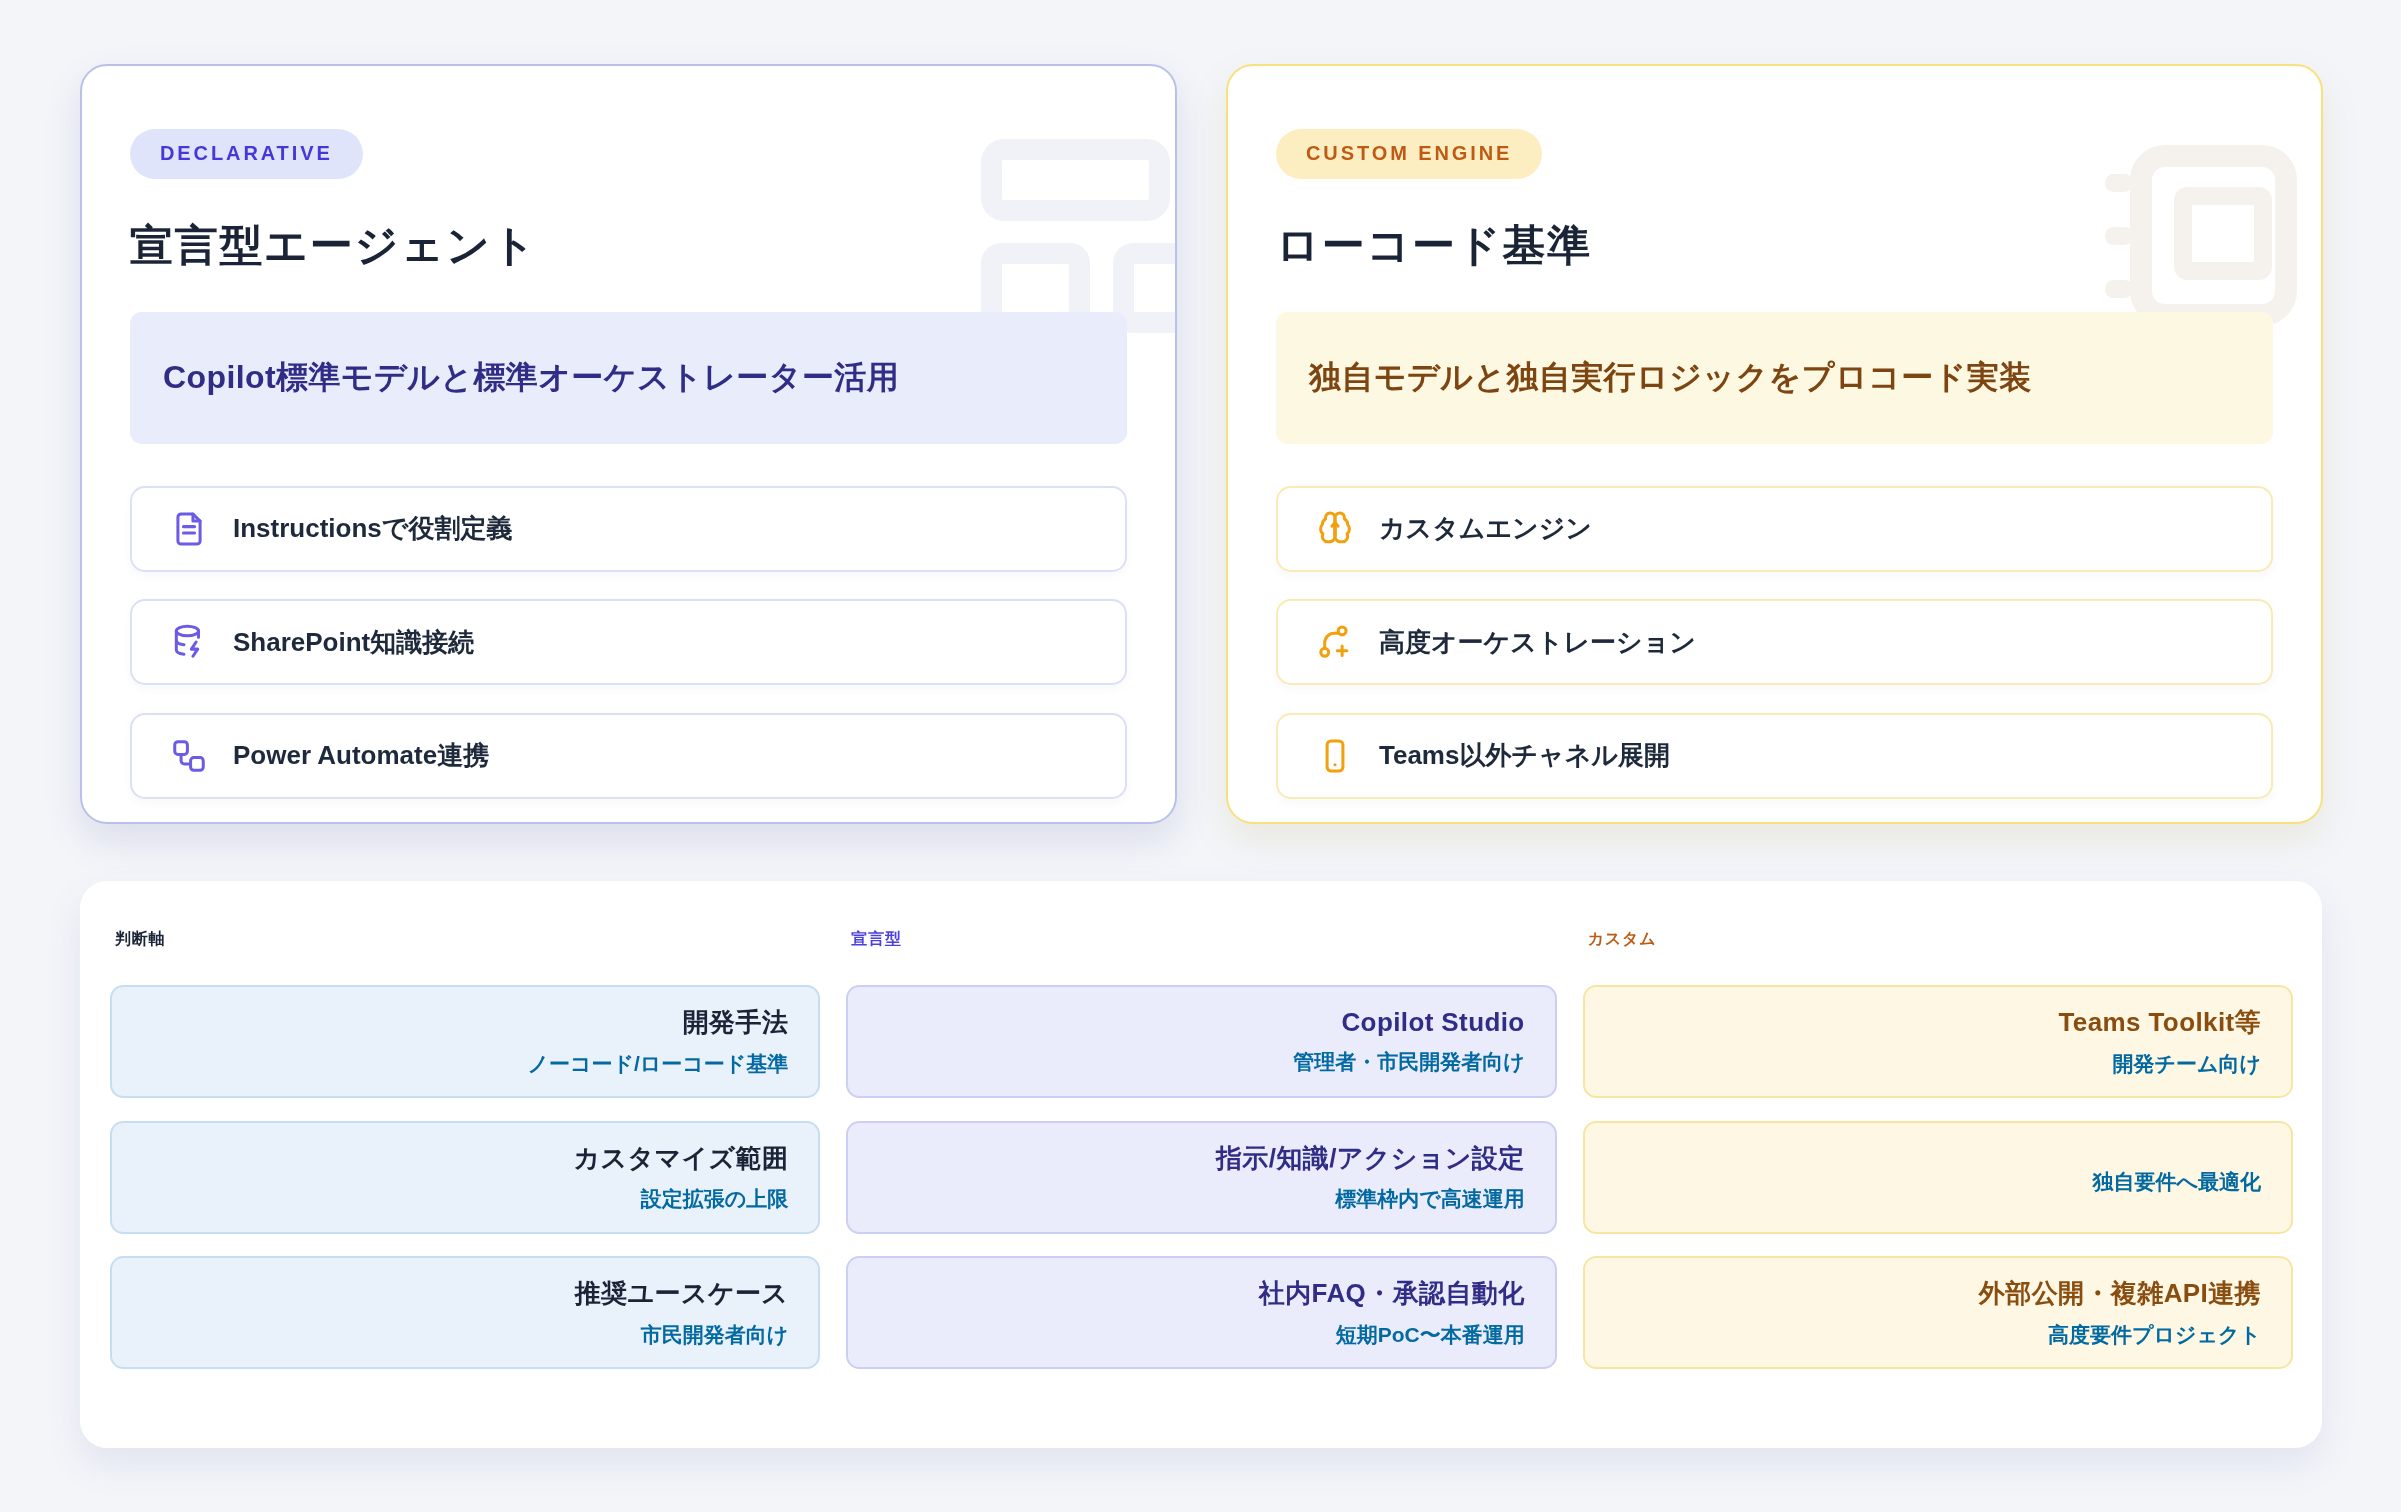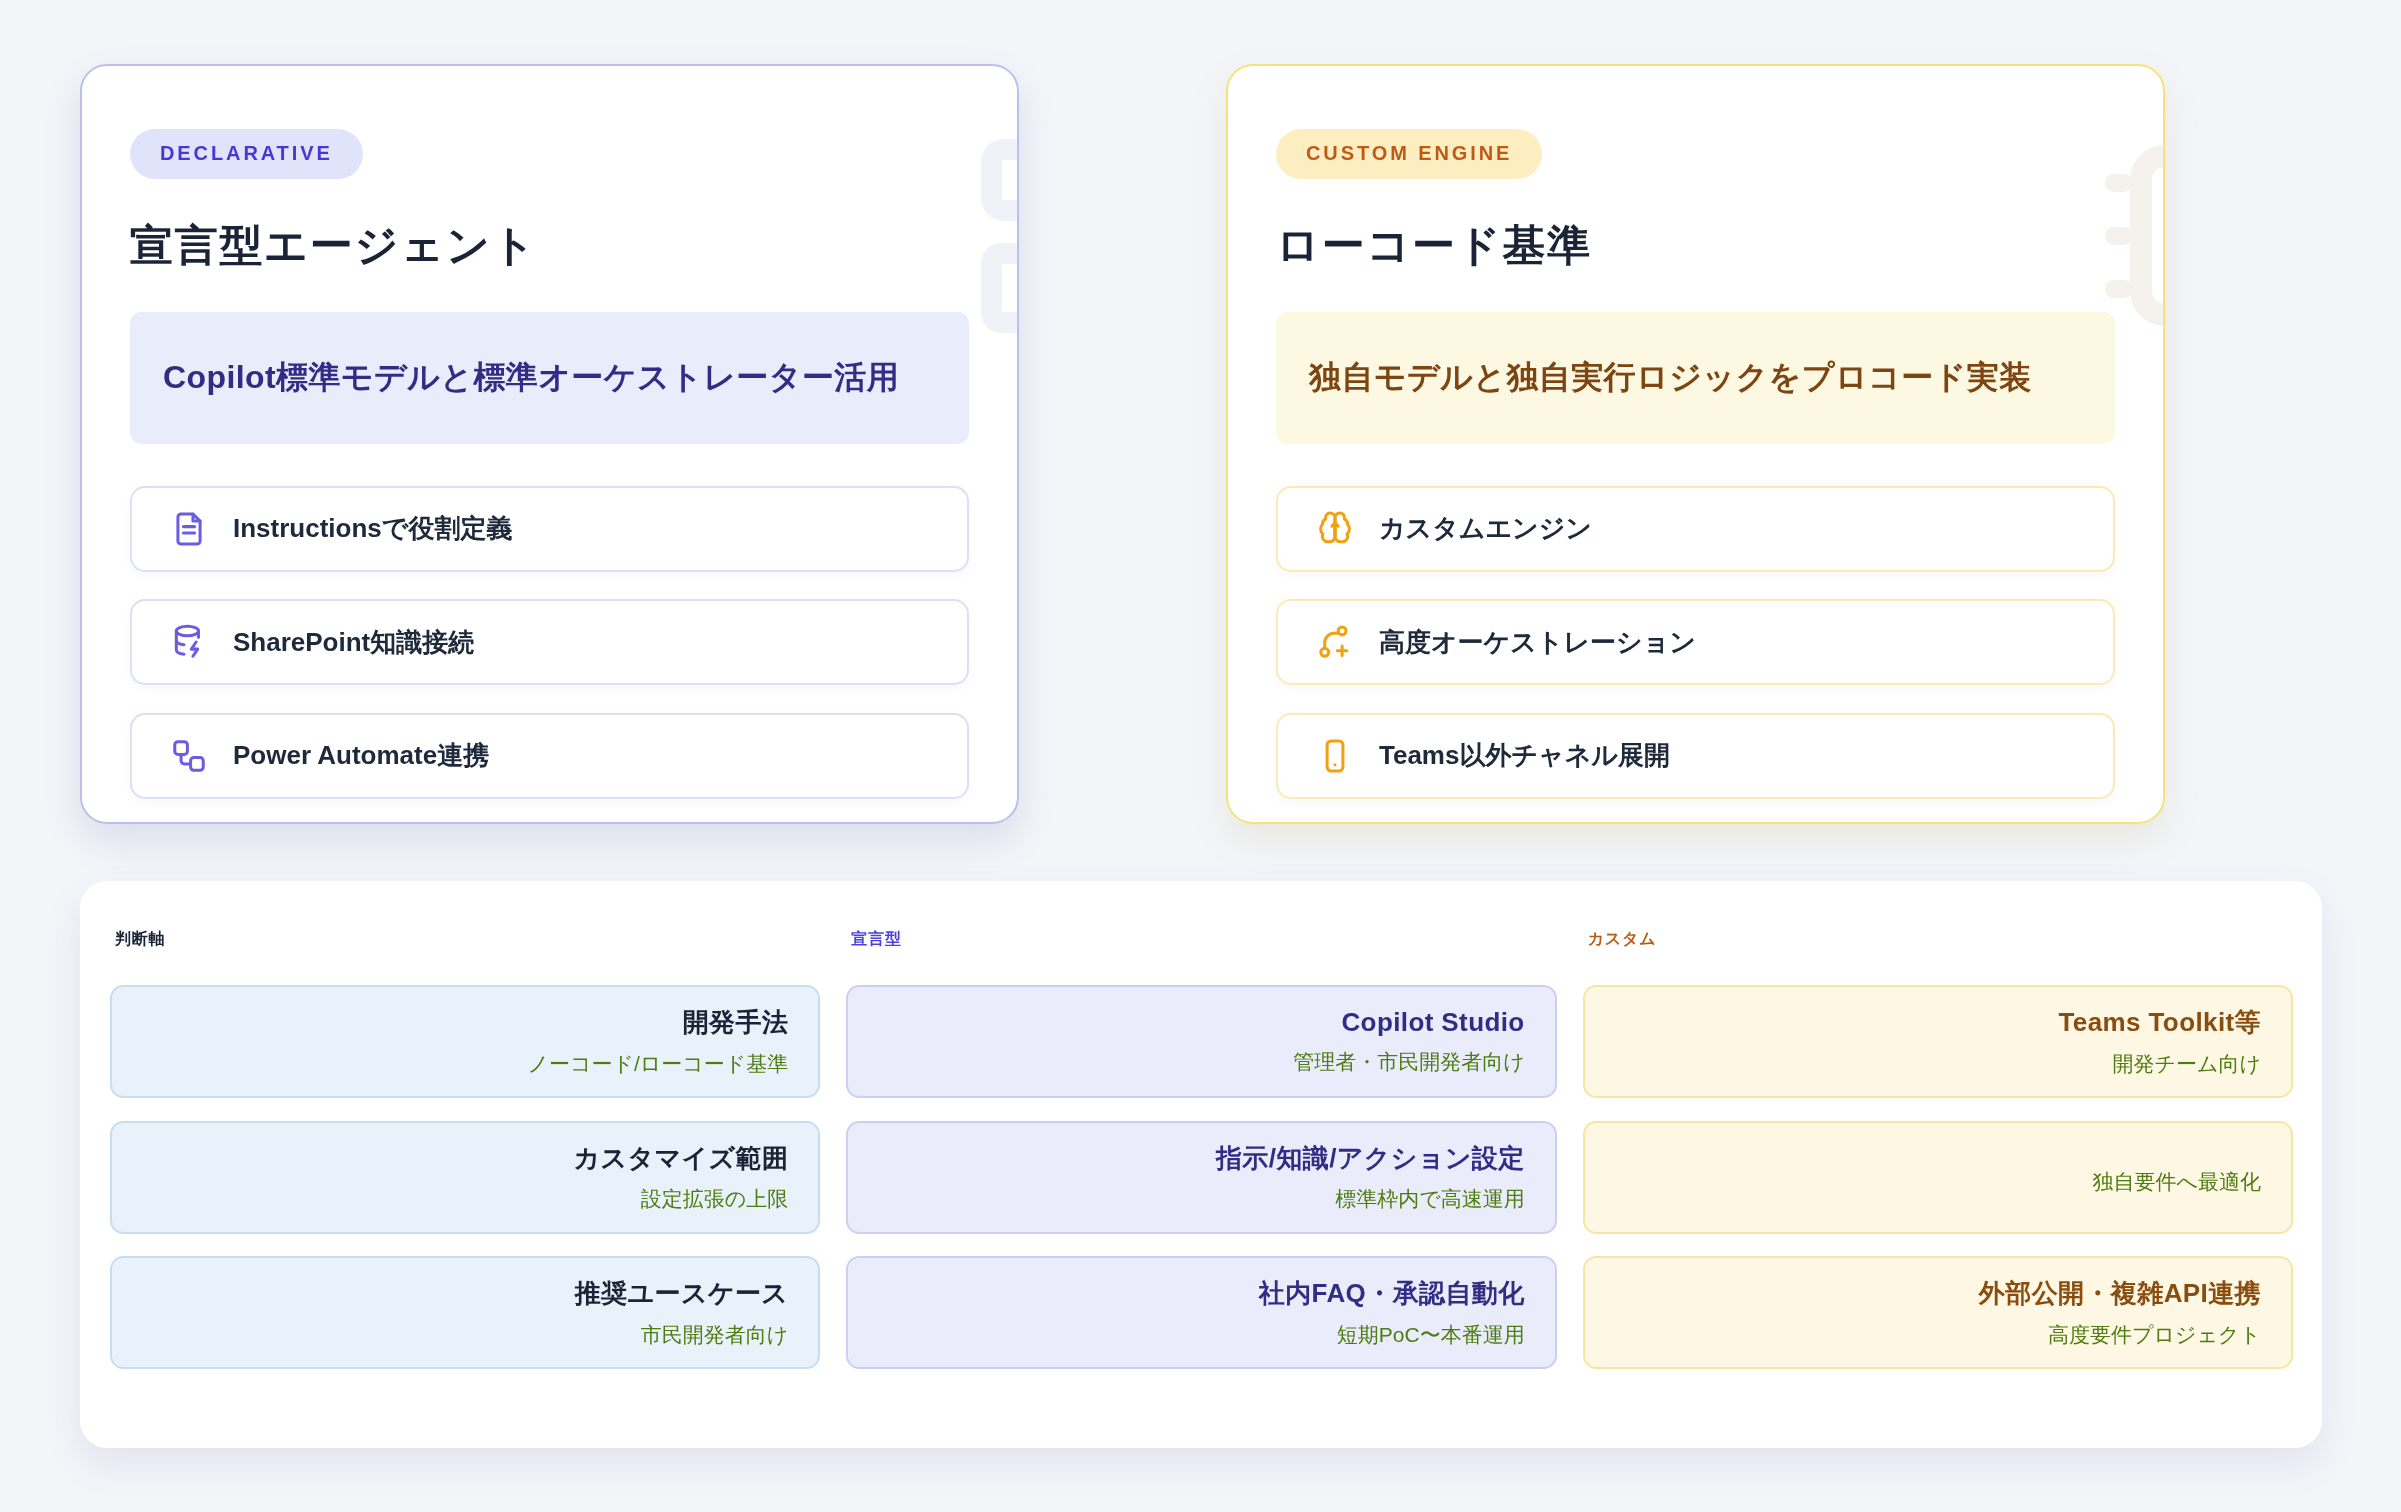--- a/index.html
+++ b/index.html
@@ -9,21 +9,21 @@
   }
   .page{
     position:relative;
     width:2401px;height:1513px;
     background:#f3f5f9;
     overflow:hidden;
   }
 
   
   .card{
-    position:absolute;top:64px;width:939px;height:760px;
+    position:absolute;top:64px;width:1097px;height:760px;
     background:#ffffff;border-radius:27px;overflow:hidden;
     box-sizing:border-box;
   }
   .card.declarative{left:80px;border:2.5px solid #b9c1ea;box-shadow:0 16.7px 37px rgba(76,88,155,.14);}
   .card.custom{left:1226px;border:2.5px solid #f8e17c;box-shadow:0 16.7px 37px rgba(170,140,40,.12);}
   .card-inner{position:relative;z-index:2;padding:63px 48px 0 48px;}
 
   .badge{
     display:inline-block;padding:13.3px 30px;border-radius:833px;
     font-size:20px;font-weight:bold;letter-spacing:2.9px;
@@ -98,21 +98,21 @@
     padding:0 30px;box-sizing:border-box;text-align:right;
   }
   .col-axis .cmp-box{background:#e9f1fb;border:2.1px solid #c6ddf2;}
   .col-decl .cmp-box{background:#eaecfb;border:2.1px solid #cbcff3;}
   .col-custom .cmp-box{background:#fdf7e3;border:2.1px solid #f6e6a2;}
 
   .cmp-title{font-size:26px;font-weight:800;letter-spacing:0.4px;}
   .col-axis .cmp-title{color:#1b2437;}
   .col-decl .cmp-title{color:#312c85;}
   .col-custom .cmp-title{color:#8a4d10;}
-  .cmp-sub{font-size:21px;color:#4d7c0f;margin-top:9.2px;font-weight:400;}
+  .cmp-sub{font-size:21px;color:#0369a1;margin-top:9.2px;font-weight:700;}
 </style>
 </head>
 <body>
 
 <div class="page">
 
   <section class="card declarative">
     <div class="deco deco-blocks">
       <div class="bar"></div>
       <div class="sqrow">

